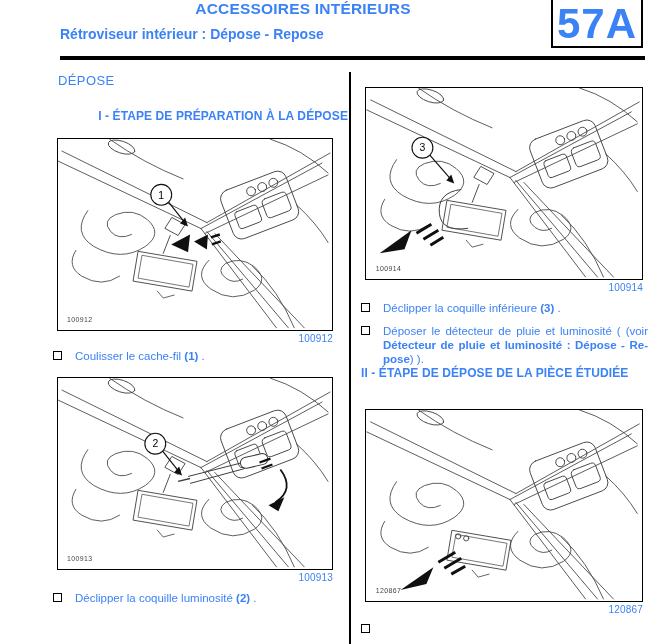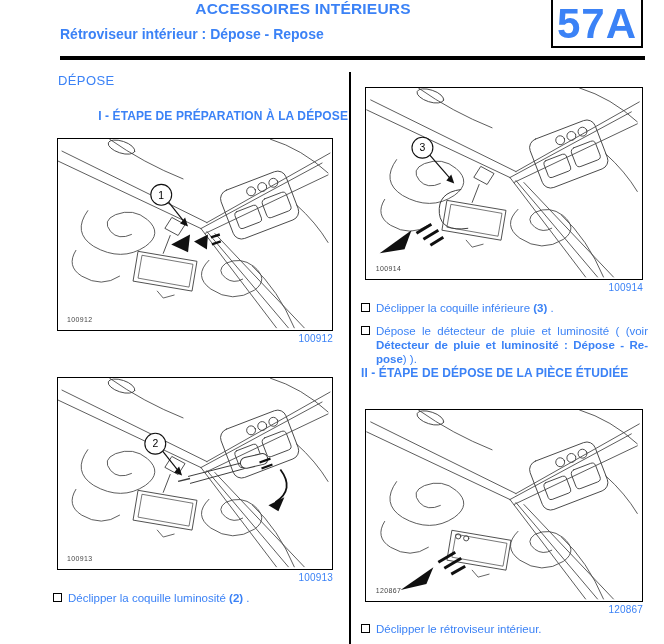--- a/index.html
+++ b/index.html
@@ -27,21 +27,21 @@
   .figure svg{display:block;width:100%;height:100%;}
   .fig1{left:37px;top:138px;width:276px;height:193px;}
   .fig2{left:37px;top:377px;width:276px;height:193px;}
   .fig3{left:345px;top:87px;width:278px;height:193px;}
   .fig4{left:345px;top:409px;width:278px;height:193px;}
   .caption{font-size:10px;text-align:right;letter-spacing:.2px;}
   .cap1{left:37px;top:333px;width:276px;}
   .cap2{left:37px;top:572px;width:276px;}
   .cap3{left:345px;top:282px;width:278px;}
   .cap4{left:345px;top:604px;width:278px;}
-  .bullet{font-size:11.5px;line-height:14px;padding-left:15px;box-sizing:border-box;}
+  .bullet{font-size:11.5px;line-height:14px;padding-left:22px;box-sizing:border-box;}
   .bullet .cb{position:absolute;left:0;top:2px;width:7px;height:7px;border:1.1px solid #000;background:#fff;}
   .bullet b{font-weight:bold;}
   .b1{left:33px;top:349px;width:282px;}
   .b2{left:33px;top:591px;width:282px;}
   .b3{left:341px;top:301px;width:287px;}
   .b4{left:341px;top:324px;width:287px;text-align:justify;}
   .b5{left:341px;top:622px;width:287px;}
 </style>
 </head>
 <body>
@@ -101,20 +101,23 @@
           <path d="M111,63 L127,83" stroke="#101010" stroke-width="1.2" fill="none"></path>
           <polygon points="131,88 123,85 128,79" fill="#101010"></polygon>
           <circle cx="104" cy="56" r="10.5" fill="#fff" stroke="#101010" stroke-width="1.1"></circle>
           <text x="104" y="59.8" font-size="10.5" text-anchor="middle" fill="#000">1</text>
         </g>
         <text x="9" y="184" font-size="7" fill="#454545" letter-spacing="0.4">100912</text>
       </svg>
     </div>
   <div class="abs caption cap1">100912</div>
 
+  <div class="abs bullet b1">
+    <span class="cb"></span><span><span>Coulisser le cache-fil </span><b>(1)</b><span> .</span></span>
+  </div>
 
   <div class="abs figure fig2">
       <svg viewBox="0 0 276 192" xmlns="http://www.w3.org/2000/svg">
         <g stroke="#4a4a4a" stroke-width="0.9" fill="none" stroke-linecap="round" stroke-linejoin="round">
           <path d="M4,12 L150,84"></path>
           <path d="M0,22 L144,90"></path>
           <path d="M150,84 L274,14"></path>
           <path d="M144,90 L266,24"></path>
           <path d="M148,95 L272,36"></path>
           <path d="M144,90 L220,190"></path>
@@ -218,21 +221,21 @@
         <text x="9" y="184" font-size="7" fill="#454545" letter-spacing="0.4">100914</text>
       </svg>
     </div>
   <div class="abs caption cap3">100914</div>
 
   <div class="abs bullet b3">
     <span class="cb"></span><span><span>Déclipper la coquille inférieure </span><b>(3)</b><span> .</span></span>
   </div>
 
   <div class="abs bullet b4">
-    <span class="cb"></span><span><span>Dépose le détecteur de pluie et luminosité ( (voir </span><b>Détecteur de pluie et luminosité : Dépose - Re­pose</b><span>) ).</span></span>
+    <span class="cb"></span><span><span>Déposer le détecteur de pluie et luminosité ( (voir </span><b>Détecteur de pluie et luminosité : Dépose - Re­pose</b><span>) ).</span></span>
   </div>
 
   <div class="abs h-step h-step2">II - ÉTAPE DE DÉPOSE DE LA PIÈCE ÉTUDIÉE</div>
 
   <div class="abs figure fig4">
       <svg viewBox="0 0 276 192" xmlns="http://www.w3.org/2000/svg">
         <g stroke="#4a4a4a" stroke-width="0.9" fill="none" stroke-linecap="round" stroke-linejoin="round">
           <path d="M4,12 L150,84"></path>
           <path d="M0,22 L144,90"></path>
           <path d="M150,84 L274,14"></path>
@@ -268,16 +271,16 @@
         <g>
           <polygon points="34,181 67,158 60,175" fill="#101010"></polygon>
           <path d="M72,153 l17,-10 M78,159 l17,-10 M85,165 l14,-8" stroke="#101010" stroke-width="3" fill="none"></path>
         </g>
         <text x="9" y="184" font-size="7" fill="#454545" letter-spacing="0.4">120867</text>
       </svg>
     </div>
   <div class="abs caption cap4">120867</div>
 
   <div class="abs bullet b5">
-    <span class="cb"></span><span><span>Déclipper le rétroviseur intérieur.</span><b></b><span></span></span>
+    <span class="cb"></span>
   </div>
 
 </div>
 
 </body></html>

